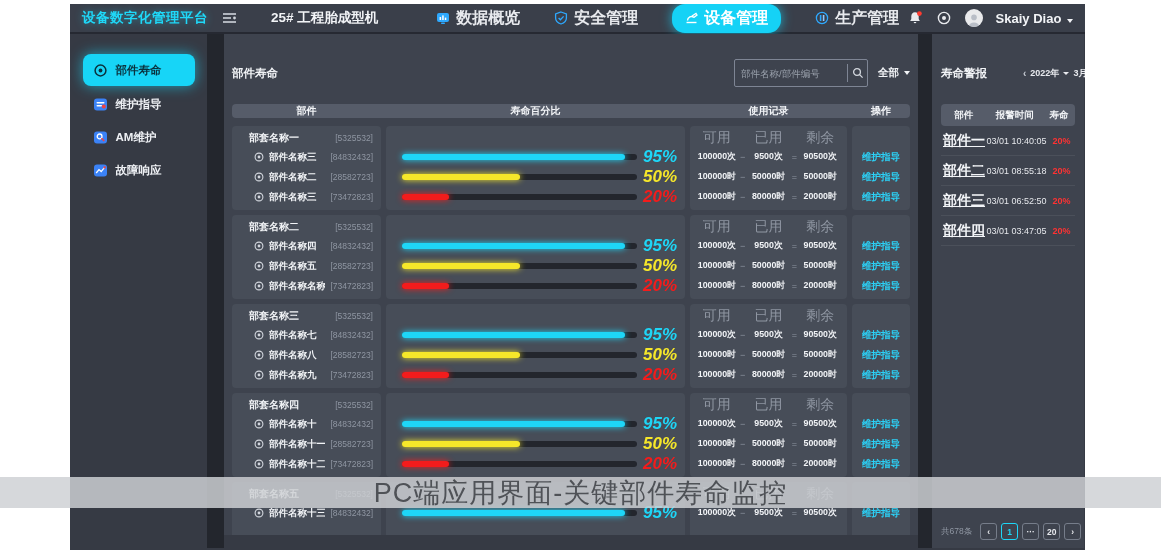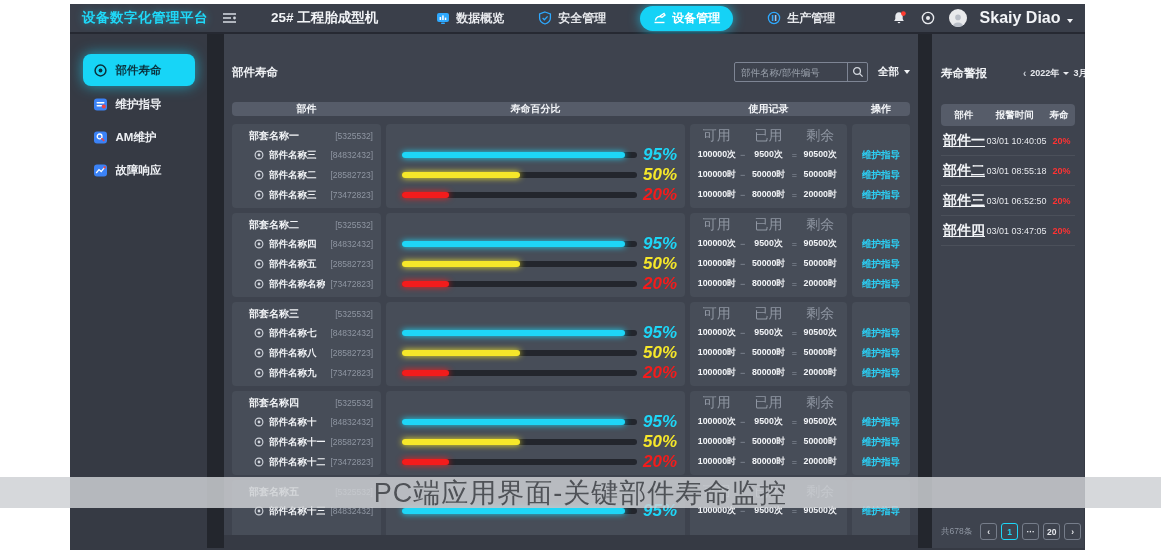--- a/index.html
+++ b/index.html
@@ -12,29 +12,29 @@
     background:#363a44; overflow:hidden; }
 
   
   .topbar { height:30px; background:#3a3f4a; display:flex; align-items:center;
     padding:0 12px; border-bottom:2px solid #262932; }
   .brand { color:#1fd8f8; font-size:13.5px; font-weight:bold; letter-spacing:.5px;
     text-shadow:0 0 8px rgba(31,216,248,.45); white-space:nowrap; }
   .ham { margin-left:14px; display:flex; cursor:pointer; }
   .machine { color:#f2f4f7; font-size:13.5px; font-weight:bold; margin-left:34px; white-space:nowrap; }
   .mainnav { display:flex; align-items:center; gap:34px; margin-left:58px; }
-  .nav-item { display:flex; align-items:center; gap:6px; color:#e8eaee; font-size:12px;
+  .nav-item { display:flex; align-items:center; gap:6px; color:#e8eaee; font-size:16px;
     font-weight:bold; cursor:pointer; white-space:nowrap; }
   .nav-item.active { background:#15d2f6; border-radius:13px; padding:4px 13px; color:#ffffff;
     box-shadow:0 0 12px rgba(21,210,246,.75); }
   .top-right { margin-left:auto; display:flex; align-items:center; gap:13px; }
   .bell-wrap { position:relative; display:flex; cursor:pointer; }
   .avatar { width:18px; height:18px; border-radius:50%; background:#e9eaec; display:flex;
     align-items:flex-end; justify-content:center; overflow:hidden; cursor:pointer; }
-  .username { color:#f2f4f7; font-size:16px; font-weight:bold; white-space:nowrap; cursor:pointer; }
+  .username { color:#f2f4f7; font-size:13px; font-weight:bold; white-space:nowrap; cursor:pointer; }
   .caret-down { display:inline-block; width:0; height:0; border-left:3.5px solid transparent;
     border-right:3.5px solid transparent; border-top:4.5px solid currentColor; margin-left:2px; }
 
   
   .appbody { display:flex; height:514px; }
   .gutter { background:#23262d; align-self:stretch; }
   .gutter.g1 { width:17px; } .gutter.g2 { width:14px; }
 
   
   .sidebar { width:137px; padding-top:20px; background:#363a44; }
@@ -44,21 +44,21 @@
   .side-item.active { background:#17d5f7; color:#0a323e; height:32px;
     box-shadow:0 0 14px rgba(23,213,247,.65); }
   .side-icon { width:15px; height:15px; flex:0 0 15px; display:flex; }
 
   
   .main { width:694px; height:501px; background:#3e434e; padding:0 8px; overflow:hidden;
     display:flex; flex-direction:column; }
   .main-head { margin-top:28px; height:22px; display:flex; align-items:center; }
   .main-title { color:#f2f4f7; font-size:11.5px; font-weight:bold; }
   .head-tools { margin-left:auto; display:flex; align-items:center; gap:10px; }
-  .searchbox { display:flex; align-items:center; height:20px; border:1px solid #7e8594;
+  .searchbox { display:flex; align-items:center; height:28px; border:1px solid #7e8594;
     border-radius:2px; }
   .searchbox input { width:112px; height:18px; background:transparent; border:none; outline:none;
     color:#dfe3e9; font-size:9.5px; padding:0 6px; font-family:inherit; }
   .searchbox input::placeholder { color:#9aa1ac; }
   .search-btn { width:20px; height:18px; border-left:1px solid #7e8594; display:flex;
     align-items:center; justify-content:center; cursor:pointer; }
   .filter { display:flex; align-items:center; color:#f2f4f7; font-size:10.5px; font-weight:bold;
     cursor:pointer; gap:3px; }
 
   .thead { margin-top:20px; height:22px; background:#565c69; border-radius:4px;

